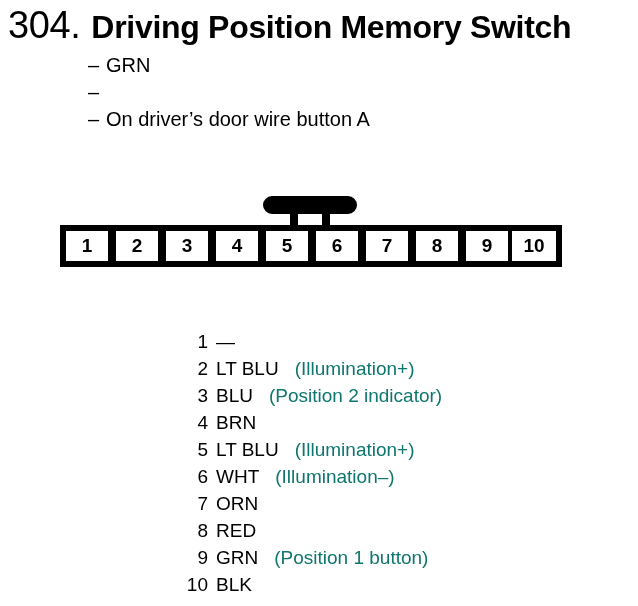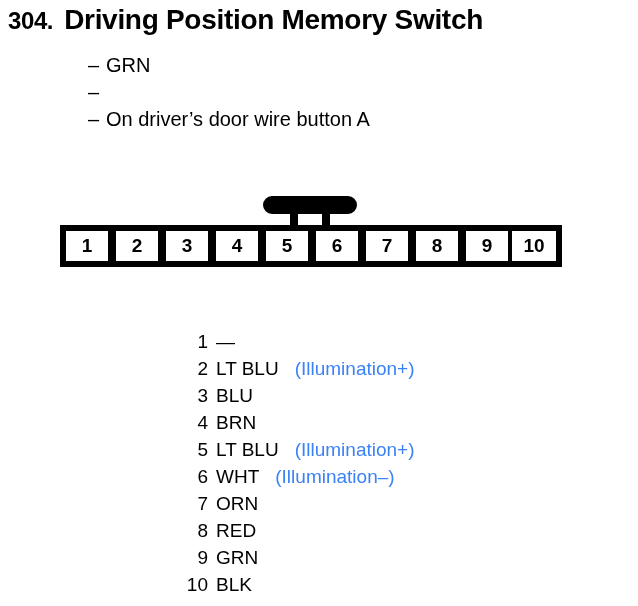--- a/index.html
+++ b/index.html
@@ -21,28 +21,28 @@
   .header {
     position: absolute;
     left: 8px;
     top: 4px;
     width: 624px;
     display: flex;
     align-items: baseline;
     white-space: nowrap;
   }
   .header-number {
-    font-size: 24px;
-    font-weight: bold;
+    font-size: 38px;
+    font-weight: normal;
     letter-spacing: -0.4px;
     margin-right: 11px;
     text-align: center;
   }
   .header-title {
-    font-size: 28px;
+    font-size: 32px;
     font-weight: bold;
     letter-spacing: -0.3px;
   }
 
   
   .bullets {
     position: absolute;
     left: 88px;
     top: 52px;
     width: 520px;
@@ -94,21 +94,21 @@
     text-align: right;
     padding-right: 8px;
     box-sizing: border-box;
     color: #000000;
   }
   .legend-color {
     color: #000000;
     margin-right: 16px;
   }
   .legend-desc {
-    color: #3b82f6;
+    color: #0f766e;
   }
   .legend-row.empty .legend-color {
     margin-right: 0;
   }
 </style>
 </head>
 <body>
 
 <div class="header">
   <span class="header-number">304.</span>
@@ -186,20 +186,21 @@
     <span class="legend-desc"></span>
   </div>
   <div class="legend-row">
     <span class="legend-pin">2</span>
     <span class="legend-color">LT BLU</span>
     <span class="legend-desc">(Illumination+)</span>
   </div>
   <div class="legend-row">
     <span class="legend-pin">3</span>
     <span class="legend-color">BLU</span>
+    <span class="legend-desc">(Position 2 indicator)</span>
   </div>
   <div class="legend-row">
     <span class="legend-pin">4</span>
     <span class="legend-color">BRN</span>
   </div>
   <div class="legend-row">
     <span class="legend-pin">5</span>
     <span class="legend-color">LT BLU</span>
     <span class="legend-desc">(Illumination+)</span>
   </div>
@@ -212,18 +213,19 @@
     <span class="legend-pin">7</span>
     <span class="legend-color">ORN</span>
   </div>
   <div class="legend-row">
     <span class="legend-pin">8</span>
     <span class="legend-color">RED</span>
   </div>
   <div class="legend-row">
     <span class="legend-pin">9</span>
     <span class="legend-color">GRN</span>
+    <span class="legend-desc">(Position 1 button)</span>
   </div>
   <div class="legend-row">
     <span class="legend-pin">10</span>
     <span class="legend-color">BLK</span>
   </div>
 </div>
 
 </body></html>

